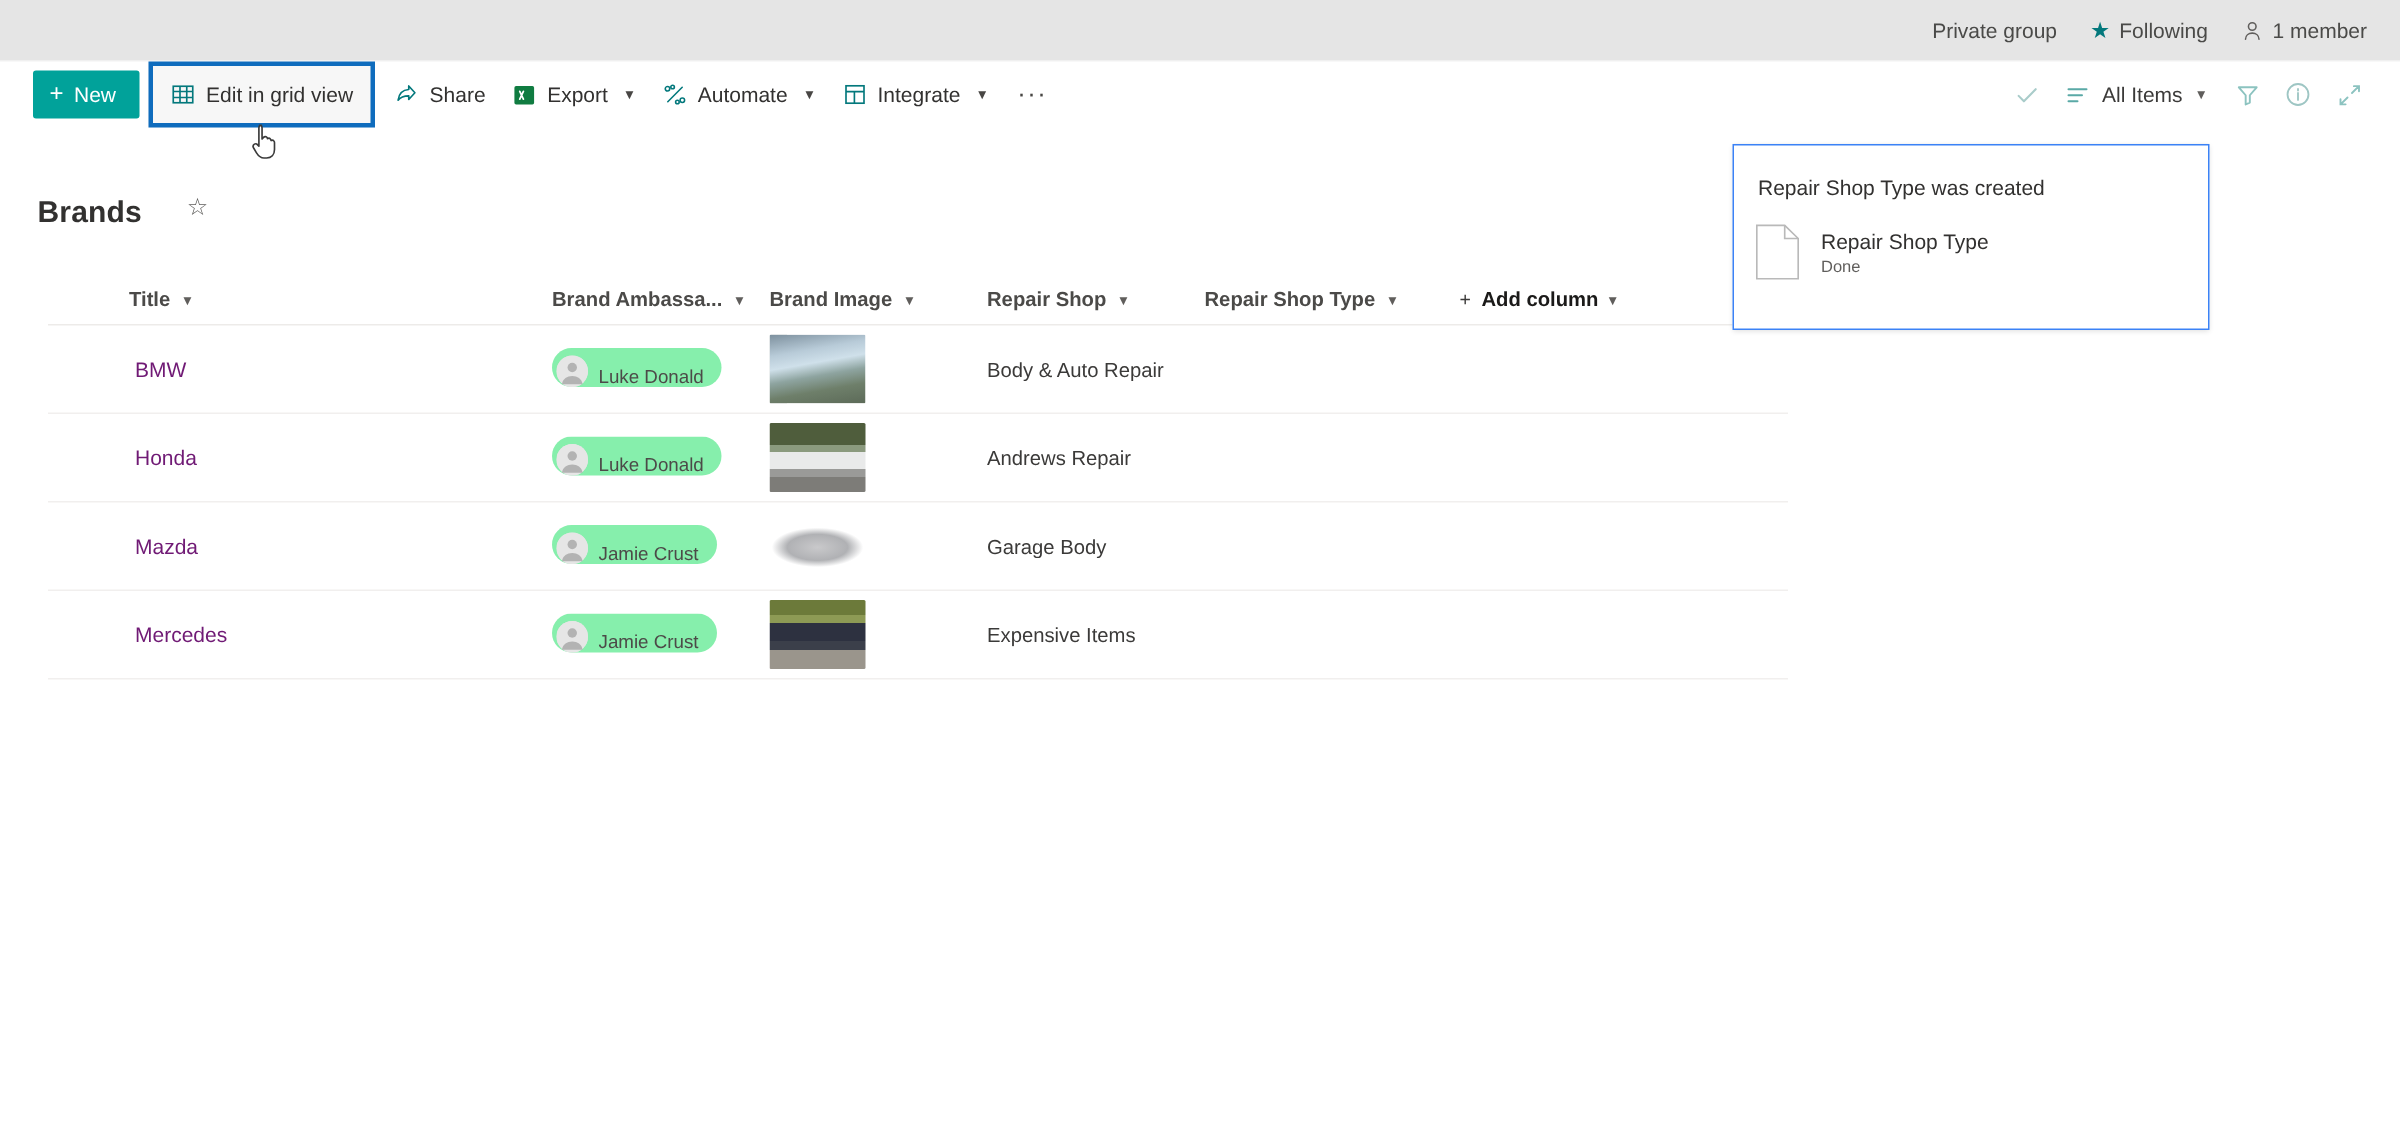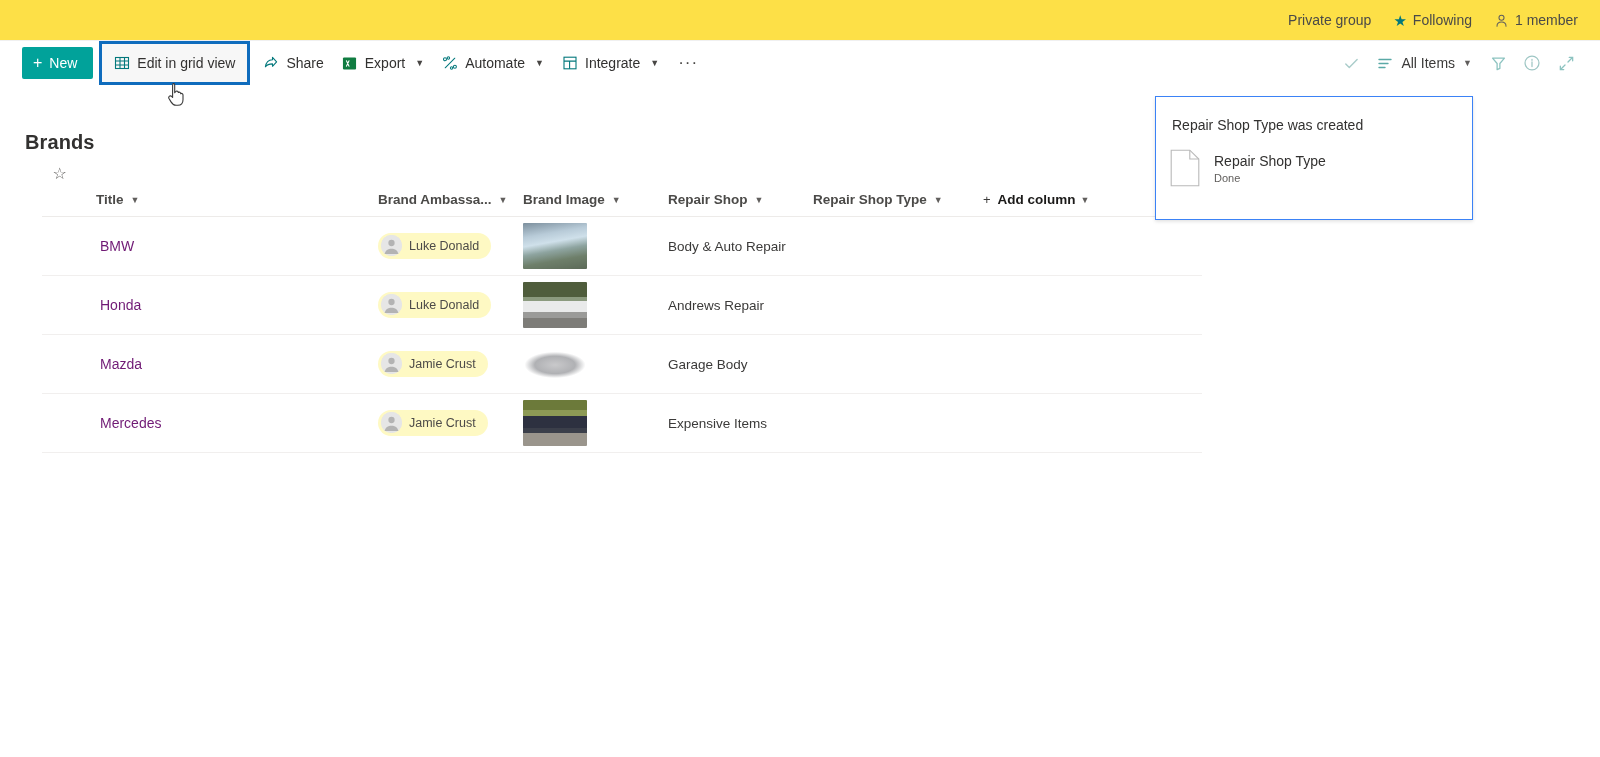--- a/index.html
+++ b/index.html
@@ -7,21 +7,21 @@
     width: 1600px; height: 757px;
     background: #ffffff;
     font-family: "Liberation Sans", sans-serif;
     color: #323130;
     overflow: hidden;
   }
 
   
   .site-header {
     position: absolute; left: 0; top: 0; width: 1600px; height: 41px;
-    background: #fde047;
+    background: #e5e5e5;
     border-bottom: 1px solid #f0f0f0;
     display: flex; align-items: center; justify-content: flex-end;
     padding-right: 22px;
   }
   .site-header-group { display: flex; align-items: center; gap: 22px; }
   .hdr-item {
     display: flex; align-items: center; gap: 6px;
     font-size: 14px; color: #4a4a48; white-space: nowrap;
   }
   .hdr-item.link { cursor: pointer; }
@@ -85,28 +85,28 @@
 
   
   .cursor-hand {
     position: absolute; left: 168px; top: 82px; width: 22px; height: 26px;
     pointer-events: none;
   }
 
   
   .list-title-row {
     position: absolute; left: 25px; top: 131px;
-    display: flex; align-items: center; gap: 12px; flex-direction: column;
+    display: flex; align-items: flex-start; gap: 30px;
   }
   .list-title { font-size: 20px; font-weight: 600; color: #323130; letter-spacing: .1px; }
   .fav-star { font-size: 16px; color: #5f5e5c; cursor: pointer; line-height: 1; }
 
   
   .list-table {
-    position: absolute; left: 42px; top: 183px;
+    position: absolute; left: 32px; top: 183px;
     width: 1160px;
   }
   .row-grid {
     display: grid;
     grid-template-columns: 54px 282px 145px 145px 145px 170px 180px;
     align-items: center;
   }
   .thead {
     height: 34px;
     border-bottom: 1px solid #edebe9;
@@ -132,22 +132,22 @@
     font-size: 14px; color: #701a75;
     padding-left: 4px;
   }
   .new-spark {
     position: absolute; left: -8px; top: -10px;
     width: 13px; height: 13px; color: #14a0a0;
   }
   .title-link { cursor: pointer; }
 
   .person-pill {
-    display: inline-flex; align-items: center; gap: 7px;
-    background: #fef9c3; border-radius: 14px;
+    display: inline-flex; align-items: flex-end; gap: 7px;
+    background: #86efac; border-radius: 14px;
     height: 26px; padding: 0 12px 0 3px;
     max-width: 135px;
   }
   .avatar {
     width: 21px; height: 21px; border-radius: 50%;
     background: #e3e3e3; color: #9b9b9b;
     display: flex; align-items: center; justify-content: center;
     flex: 0 0 21px;
   }
   .person-name { font-size: 12.5px; color: #4c4a48; white-space: nowrap; overflow: hidden; text-overflow: ellipsis; }

